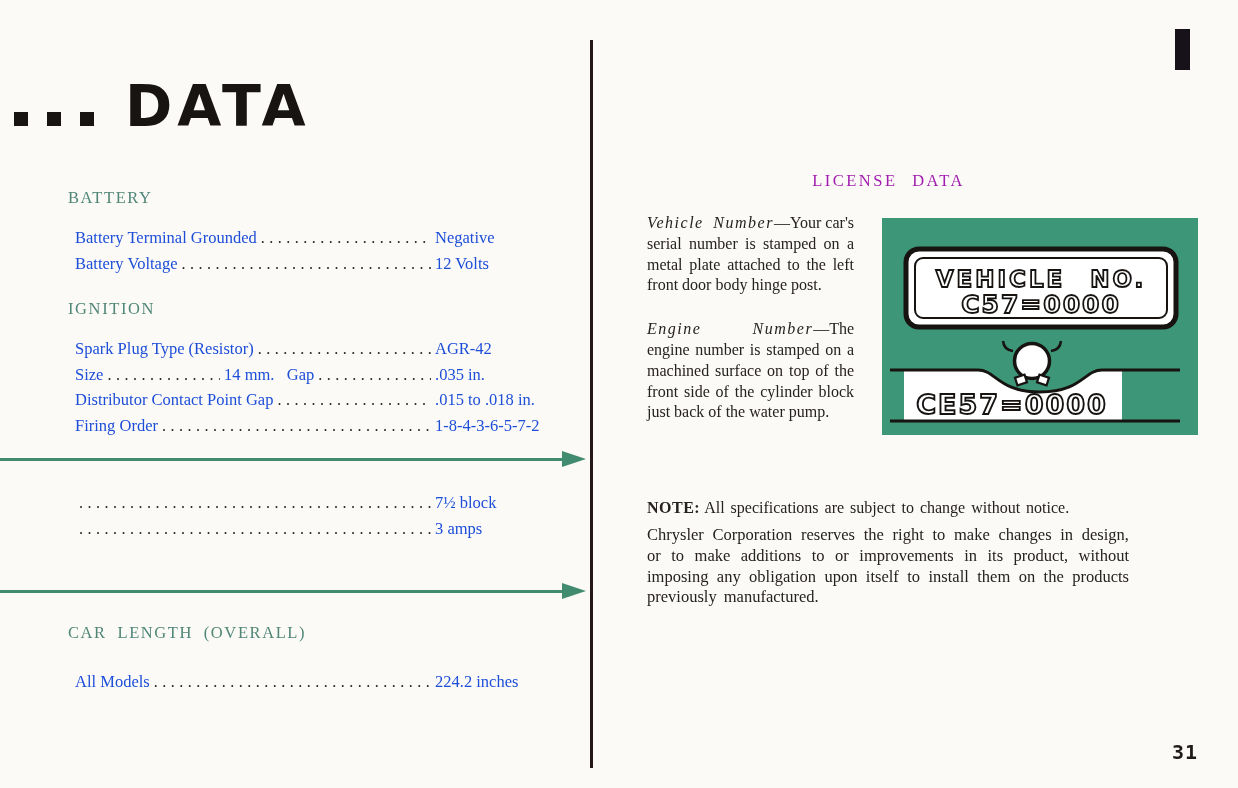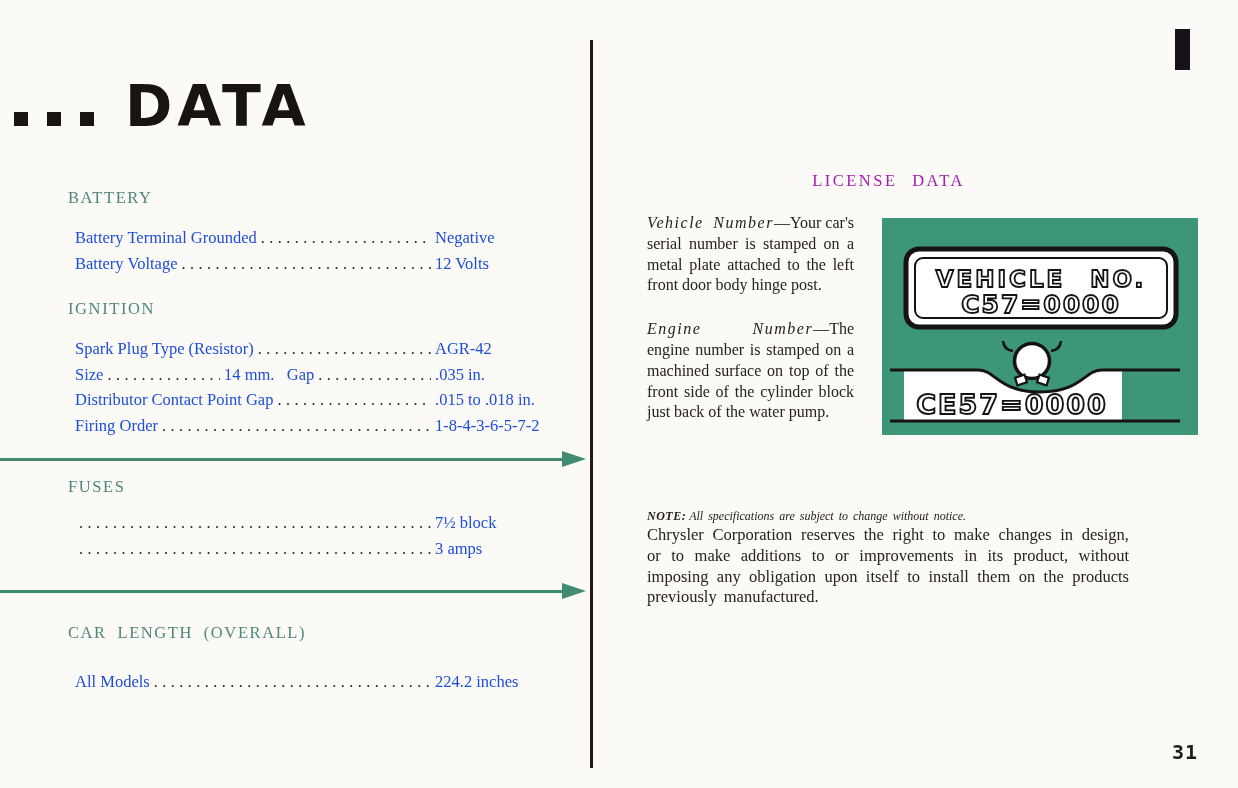--- a/index.html
+++ b/index.html
@@ -64,21 +64,21 @@
   .rc-heading{
     text-align:center;font-size:16.5px;letter-spacing:2.5px;word-spacing:8px;
     color:#a21caf;
   }
   .rc-text{position:absolute;left:0;top:42px;width:207px;}
   .para{
     font-size:16px;line-height:20.8px;text-align:justify;
     margin:0 0 23px 0;color:#26221f;
   }
   .para-lead{font-style:italic;letter-spacing:1.5px;word-spacing:4px;}
-  .note-line{position:absolute;left:0;top:328px;width:493px;font-size:12px;font-style:italic;white-space:nowrap;margin-top:10px;}
+  .note-line{position:absolute;left:0;top:328px;width:493px;font-size:16px;white-space:nowrap;}
   .note-lead{font-weight:bold;letter-spacing:0.5px;}
   .note-rest{word-spacing:2px;}
   .body-par{
     position:absolute;left:0;top:354px;width:482px;
     font-size:16.5px;line-height:20.8px;text-align:justify;word-spacing:3px;
     margin:0;color:#26221f;
   }
 
   
   .plate{position:absolute;left:882px;top:218px;width:316px;height:217px;}
@@ -142,21 +142,20 @@
           <span class="spec-value">.015 to .018 in.</span>
         </div>
         <div class="spec-row">
           <span class="spec-label">Firing Order</span>
           <span class="leader"><span class="ld">..........................................................................................</span></span>
           <span class="spec-value">1-8-4-3-6-5-7-2</span>
         </div>
       </div>
   </div>
   <div class="section sec-fuses">
-    <div class="sec-heading">FUSES</div>
     <div class="sec-rows">
         <div class="spec-row">
           <span class="leader"><span class="ld">..........................................................................................</span></span>
           <span class="spec-value">7½ block</span>
         </div>
         <div class="spec-row">
           <span class="leader"><span class="ld">..........................................................................................</span></span>
           <span class="spec-value">3 amps</span>
         </div>
       </div>

